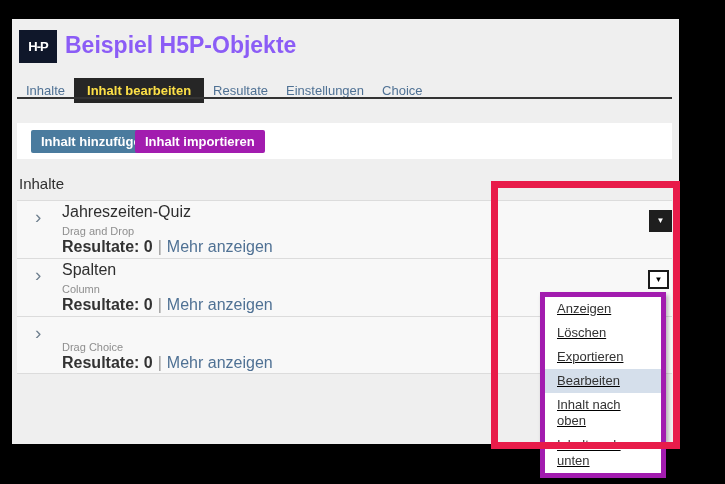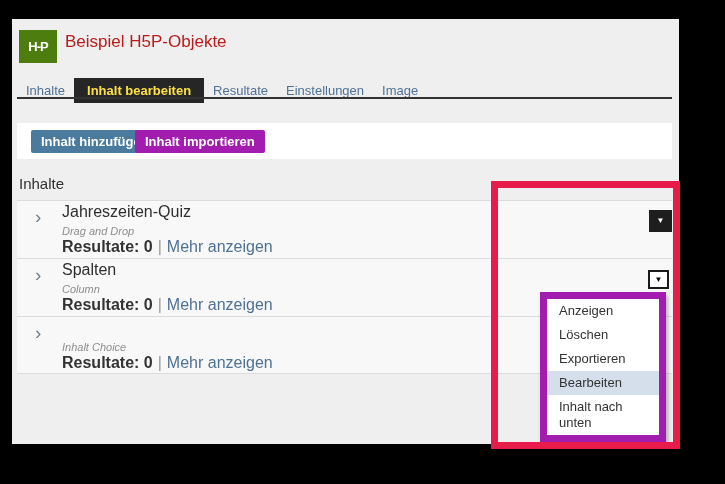--- a/index.html
+++ b/index.html
@@ -14,25 +14,25 @@
     font-family:"Liberation Sans","DejaVu Sans",sans-serif;
     position:relative; overflow:hidden;
   }
   .content{
     position:absolute; left:12px; top:19px; width:667px; height:425px;
     background:var(--page-bg);
   }
   
   .logo{
     position:absolute; left:7px; top:11px; width:38px; height:33px;
-    background:#4d7c0f; color:#fff; display:flex; align-items:center; justify-content:center;
+    background:#0f172a; color:#fff; display:flex; align-items:center; justify-content:center;
     font-weight:bold; font-size:13px; letter-spacing:-1px;
   }
   .page-title{
-    position:absolute; left:53px; top:13px; font-size:17px; font-weight:400; color:#b91c1c;
+    position:absolute; left:53px; top:13px; font-size:23px; font-weight:700; color:#8b5cf6;
   }
   
   .tabbar{position:absolute; left:5px; top:59px; white-space:nowrap;}
   .tab{
     display:inline-block; padding:5px 9px; font-size:13px; color:var(--link);
     cursor:pointer; vertical-align:bottom;
   }
   .tab.active{background:#262626; color:#fde047; padding:5px 13px; font-weight:bold;}
   .tab-underline{position:absolute; left:5px; top:78px; width:655px; height:2px; background:#333;}
   
@@ -49,54 +49,54 @@
   .row{
     position:relative; height:58px; background:var(--row-bg);
     border-top:1px solid var(--separator);
   }
   .row:last-child{border-bottom:1px solid var(--separator);}
   .chevron{
     position:absolute; left:18px; top:6px; font-size:19px; color:#70808f; cursor:pointer;
     line-height:19px; font-weight:400;
   }
   .row-title{position:absolute; left:45px; top:2px; font-size:16px; color:#2e2e2e;}
-  .row-type{position:absolute; left:45px; top:24px; font-size:11px; color:var(--text-muted);font-style:italic;}
+  .row-type{position:absolute; left:45px; top:24px; font-size:11px; color:var(--text-muted);}
   .row-meta{position:absolute; left:45px; top:37px; font-size:16px; color:var(--text-primary);}
   .row-meta .results{font-weight:bold;}
   .row-meta .sep{color:#999; margin:0 5px; font-weight:400;}
   .row-meta .more{color:var(--link); cursor:pointer;}
   .caret-btn{
     position:absolute; font-family:inherit; cursor:pointer;
     display:flex; align-items:center; justify-content:center; font-size:8px; line-height:1;
   }
   .caret-dark{left:632px; top:9px; width:23px; height:22px; background:#1e1e1e; color:#fff; border:none;}
   .caret-open{left:631px; top:11px; width:21px; height:19px; background:#fff; color:#000; border:2px solid #1a1a1a;}
   
   .menu{
     position:absolute; left:528px; top:273px; width:126px; background:#fff;
-    border:7px solid #a21caf; box-shadow:2px 3px 4px rgba(0,0,0,0.28); z-index:20;
+    border:5px solid #a21caf; box-shadow:2px 3px 4px rgba(0,0,0,0.28); z-index:20;text-decoration:underline;
   }
   .menu-item{padding:4px 12px; font-size:13px; line-height:16px; color:#333; cursor:pointer;}
   .menu-item.highlighted{background:var(--menu-highlight);}
   
   .annotation{
     position:absolute; left:491px; top:181px; width:189px; height:268px;
     border:7px solid var(--annotation-red); z-index:40; pointer-events:none;
   }
 </style>
 </head>
 <body>
 
 <div class="content">
 
   <div class="logo">H-P</div>
   <h1 class="page-title">Beispiel H5P-Objekte</h1>
 
   <nav class="tabbar">
-    <span class="tab">Inhalte</span><span class="tab active">Inhalt bearbeiten</span><span class="tab">Resultate</span><span class="tab">Einstellungen</span><span class="tab">Image</span>
+    <span class="tab">Inhalte</span><span class="tab active">Inhalt bearbeiten</span><span class="tab">Resultate</span><span class="tab">Einstellungen</span><span class="tab">Choice</span>
   </nav>
   <div class="tab-underline"></div>
 
   <div class="toolbar">
     <button class="btn btn-add">Inhalt hinzufügen</button>
     <button class="btn btn-import">Inhalt importieren</button>
   </div>
 
   <div class="list-heading">Inhalte</div>
 
@@ -121,31 +121,32 @@
       <div class="row-meta">
         <span class="results">Resultate: 0</span><span class="sep">|</span><span class="more">Mehr anzeigen</span>
       </div>
       <button class="caret-btn caret-open">
         <span>▼</span>
       </button>
     </div>
 
     <div class="row">
       <span class="chevron">›</span>
-      <div class="row-type">Inhalt Choice</div>
+      <div class="row-type">Drag Choice</div>
       <div class="row-meta">
         <span class="results">Resultate: 0</span><span class="sep">|</span><span class="more">Mehr anzeigen</span>
       </div>
     </div>
 
   </div>
 
   <div class="menu">
     <div class="menu-item">Anzeigen</div>
     <div class="menu-item">Löschen</div>
     <div class="menu-item">Exportieren</div>
     <div class="menu-item highlighted">Bearbeiten</div>
+    <div class="menu-item">Inhalt nach oben</div>
     <div class="menu-item">Inhalt nach unten</div>
   </div>
 
 </div>
 
 <div class="annotation"></div>
 
 </body></html>

